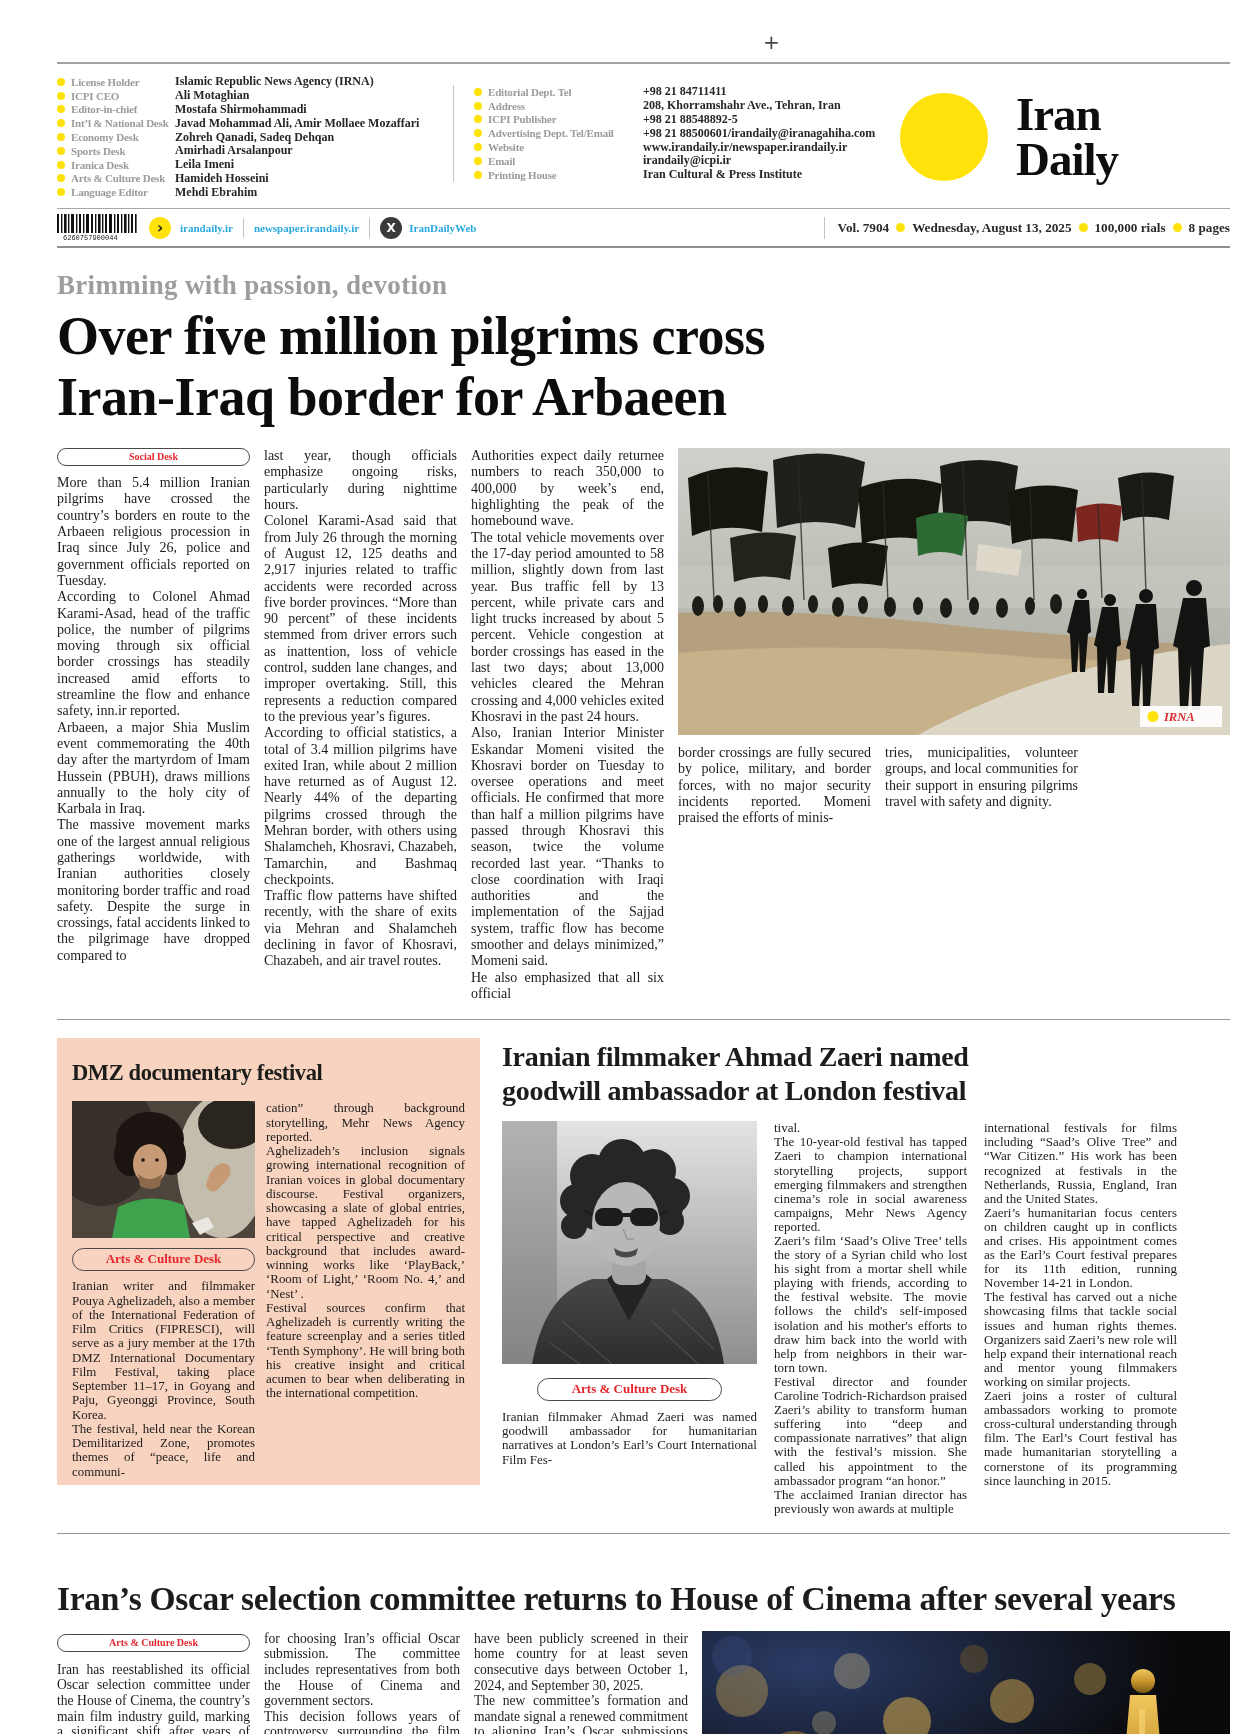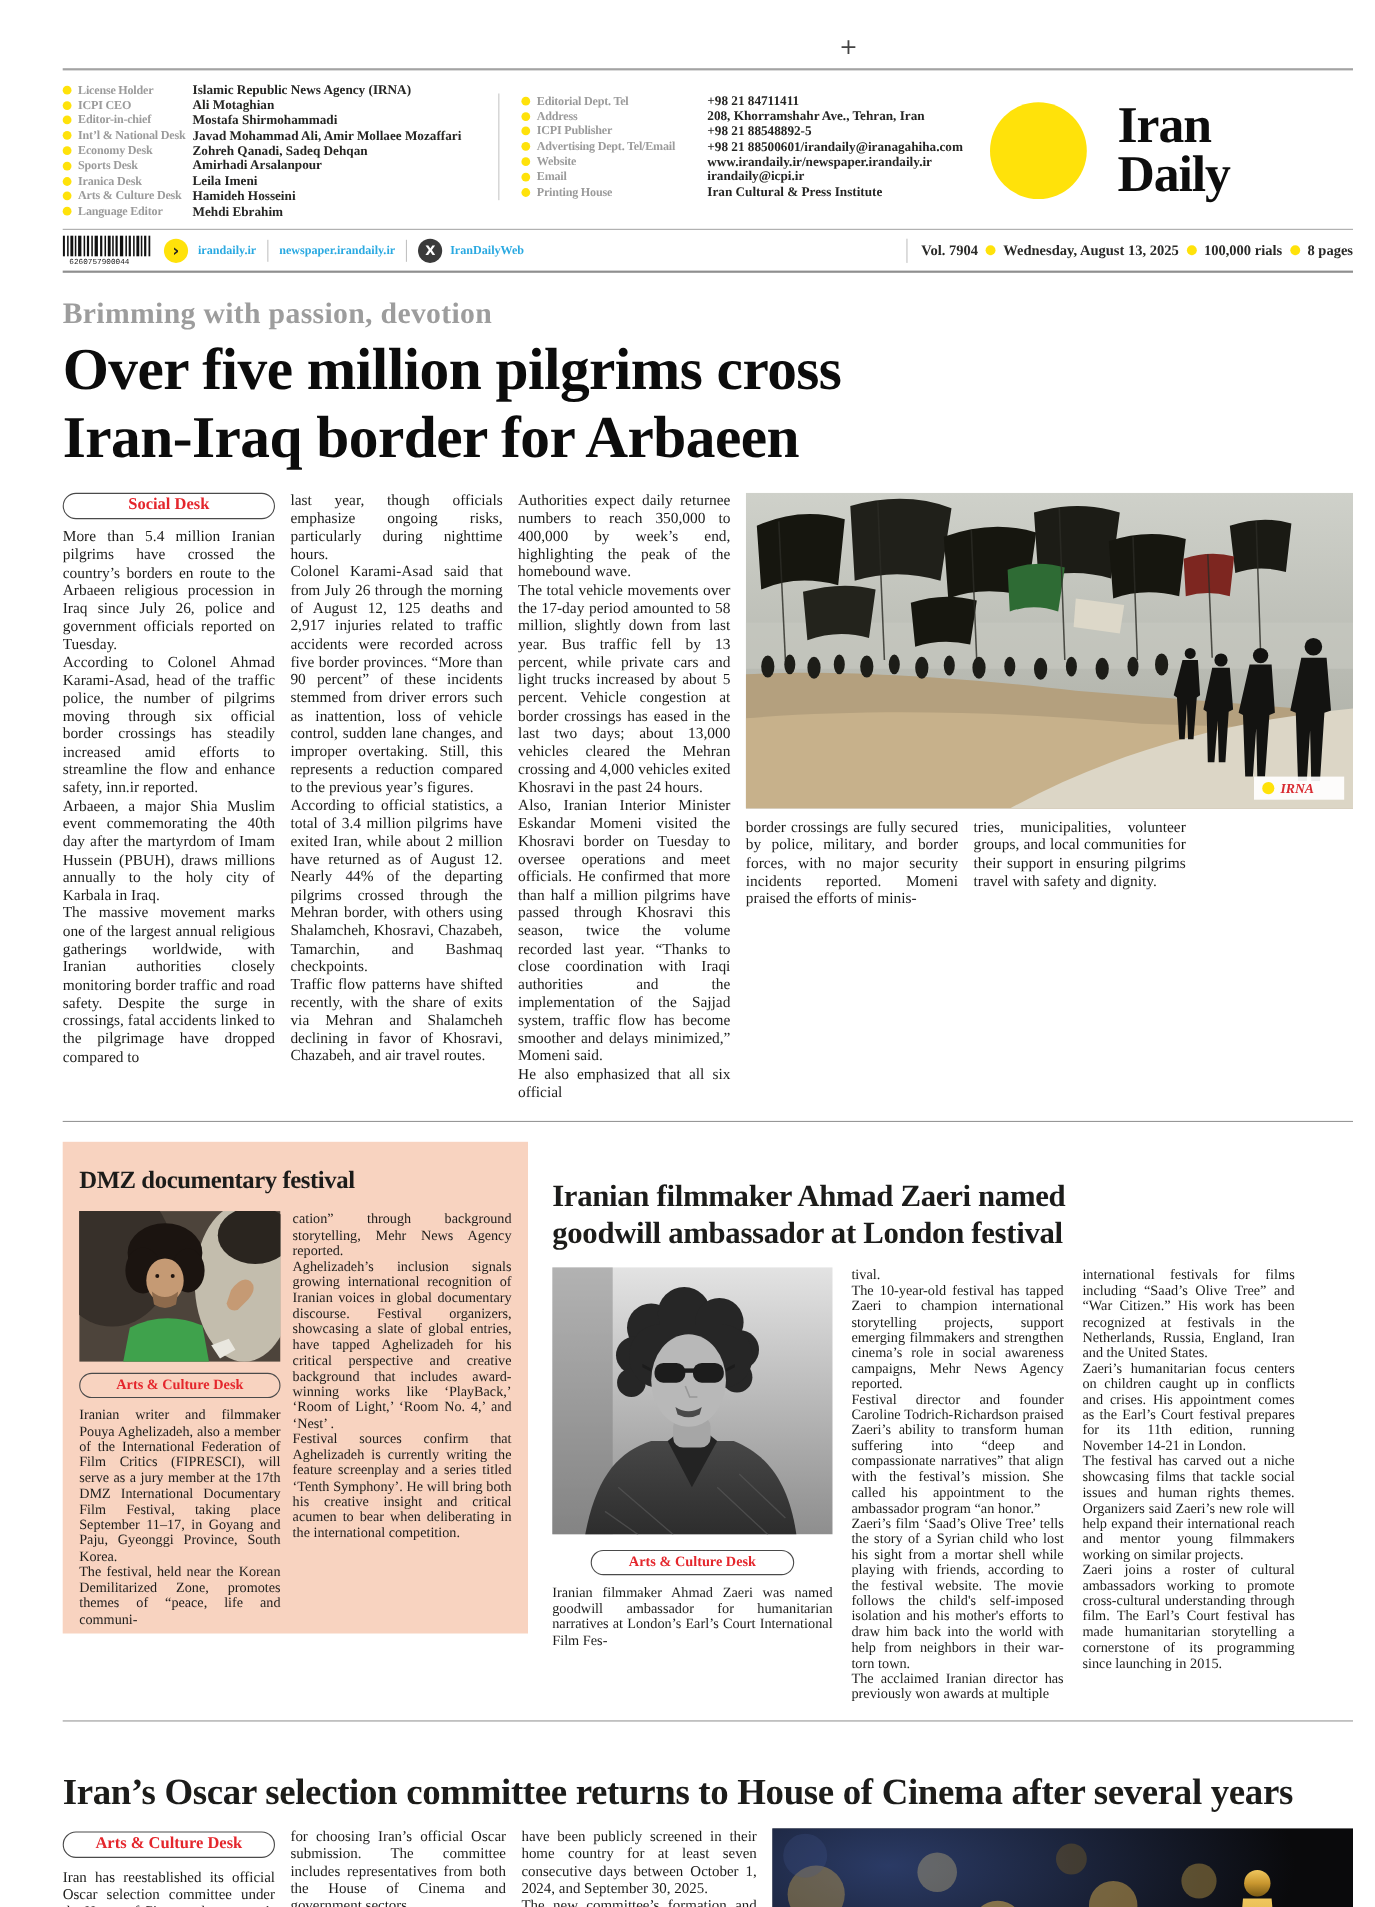--- a/index.html
+++ b/index.html
@@ -36,38 +36,38 @@
   .issue-wrap{margin-left:auto;display:flex;align-items:center;}
   .vdiv{width:1px;height:22px;background:#c2c2c2;margin-right:13px;}
   .issue-item{font-size:13.2px;font-weight:bold;color:#2a2a28;display:flex;align-items:center;}
   .issue-item + .issue-item::before{content:"";display:inline-block;width:9px;height:9px;border-radius:50%;background:var(--yellow);margin:0 7px;}
 
   
   .kicker{margin-top:22px;font-size:27px;font-weight:bold;color:#9d9d9d;letter-spacing:.3px;}
   .headline{font-size:54px;font-weight:bold;line-height:61px;color:#0c0c0c;margin-top:5px;letter-spacing:-.5px;}
   .lead-grid{display:flex;gap:14px;margin-top:20px;}
   .c193{width:193px;flex:none;}
-  .badge{border:1px solid #4a4a4a;border-radius:13px;color:var(--red);font-weight:bold;font-size:15px;text-align:center;padding:2px 0 3px;margin-bottom:9px;background:transparent;}
+  .badge{border:1px solid #4a4a4a;border-radius:13px;color:var(--red);font-weight:bold;font-size:10px;text-align:center;padding:2px 0 3px;margin-bottom:9px;background:transparent;}
   .bodycol p{font-size:14px;line-height:16.3px;text-align:justify;}
   .lead-right{flex:1;min-width:0;}
   .photo{width:100%;display:block;}
   .below-row{display:flex;gap:14px;margin-top:10px;}
 
   .rule{border:none;border-top:1px solid #979797;margin:17px 0 0 0;}
 
   
   .middle{display:flex;gap:22px;margin-top:18px;}
   .dmz-box{width:423px;flex:none;background:var(--pink);padding:20px 15px 0 15px;height:447px;overflow:hidden;}
   .dmz-title{font-size:22.5px;line-height:30px;font-weight:bold;letter-spacing:-.4px;white-space:nowrap;}
   .dmz-grid{display:flex;gap:11px;margin-top:13px;}
   .dmz-left{width:183px;flex:none;}
   .dmz-right{flex:1;min-width:0;}
   .dmz-grid p{font-size:12.9px;line-height:14.25px;text-align:justify;}
   .dmz-badge{margin:10px 0 8px 0;font-size:13px;}
-  .zaeri{flex:1;min-width:0;padding-top:2px;margin-top:31px;}
+  .zaeri{flex:1;min-width:0;padding-top:2px;}
   .zaeri-title{font-size:28px;line-height:34px;font-weight:bold;letter-spacing:-.3px;}
   .zaeri-grid{display:flex;gap:17px;margin-top:13px;}
   .zaeri-left{width:255px;flex:none;}
   .zaeri-badge{width:185px;margin:14px auto 9px auto;font-size:13px;}
   .zaeri-grid p{font-size:13px;line-height:14.1px;text-align:justify;}
 
   
   .oscar{margin-top:16px;}
   .oscar-title{font-size:33.5px;font-weight:bold;letter-spacing:-.3px;white-space:nowrap;margin-top:46px;}
   .oscar-grid{display:flex;gap:14px;margin-top:13px;}
@@ -456,22 +456,22 @@
             <div class="badge zaeri-badge">Arts &amp; Culture Desk</div>
             <div>
 
             <p>Iranian filmmaker Ahmad Zaeri was named goodwill ambassador for humanitarian narratives at London’s Earl’s Court International Film Fes-</p>
               </div>
           </div>
           <div class="c193">
 
           <p>tival.</p>
               <p>The 10-year-old festival has tapped Zaeri to champion international storytelling projects, support emerging filmmakers and strengthen cinema’s role in social awareness campaigns, Mehr News Agency reported.</p>
+              <p>Zaeri’s film ‘Saad’s Olive Tree’ tells the story of a Syrian child who lost his sight from a mortar shell while playing with friends, according to the festival website. The movie follows the child's self-imposed isolation and his mother's efforts to draw him back into the world with help from neighbors in their war-torn town.</p>
               <p>Festival director and founder Caroline Todrich-Richardson praised Zaeri’s ability to transform human suffering into “deep and compassionate narratives” that align with the festival’s mission. She called his appointment to the ambassador program “an honor.”</p>
-              <p>Zaeri’s film ‘Saad’s Olive Tree’ tells the story of a Syrian child who lost his sight from a mortar shell while playing with friends, according to the festival website. The movie follows the child's self-imposed isolation and his mother's efforts to draw him back into the world with help from neighbors in their war-torn town.</p>
               <p>The acclaimed Iranian director has previously won awards at multiple</p>
             </div>
           <div class="c193">
 
           <p>international festivals for films including “Saad’s Olive Tree” and “War Citizen.” His work has been recognized at festivals in the Netherlands, Russia, England, Iran and the United States.</p>
               <p>Zaeri’s humanitarian focus centers on children caught up in conflicts and crises. His appointment comes as the Earl’s Court festival prepares for its 11th edition, running November 14-21 in London.</p>
               <p>The festival has carved out a niche showcasing films that tackle social issues and human rights themes. Organizers said Zaeri’s new role will help expand their international reach and mentor young filmmakers working on similar projects.</p>
               <p>Zaeri joins a roster of cultural ambassadors working to promote cross-cultural understanding through film. The Earl’s Court festival has made humanitarian storytelling a cornerstone of its programming since launching in 2015.</p>
             </div>
         </div>

